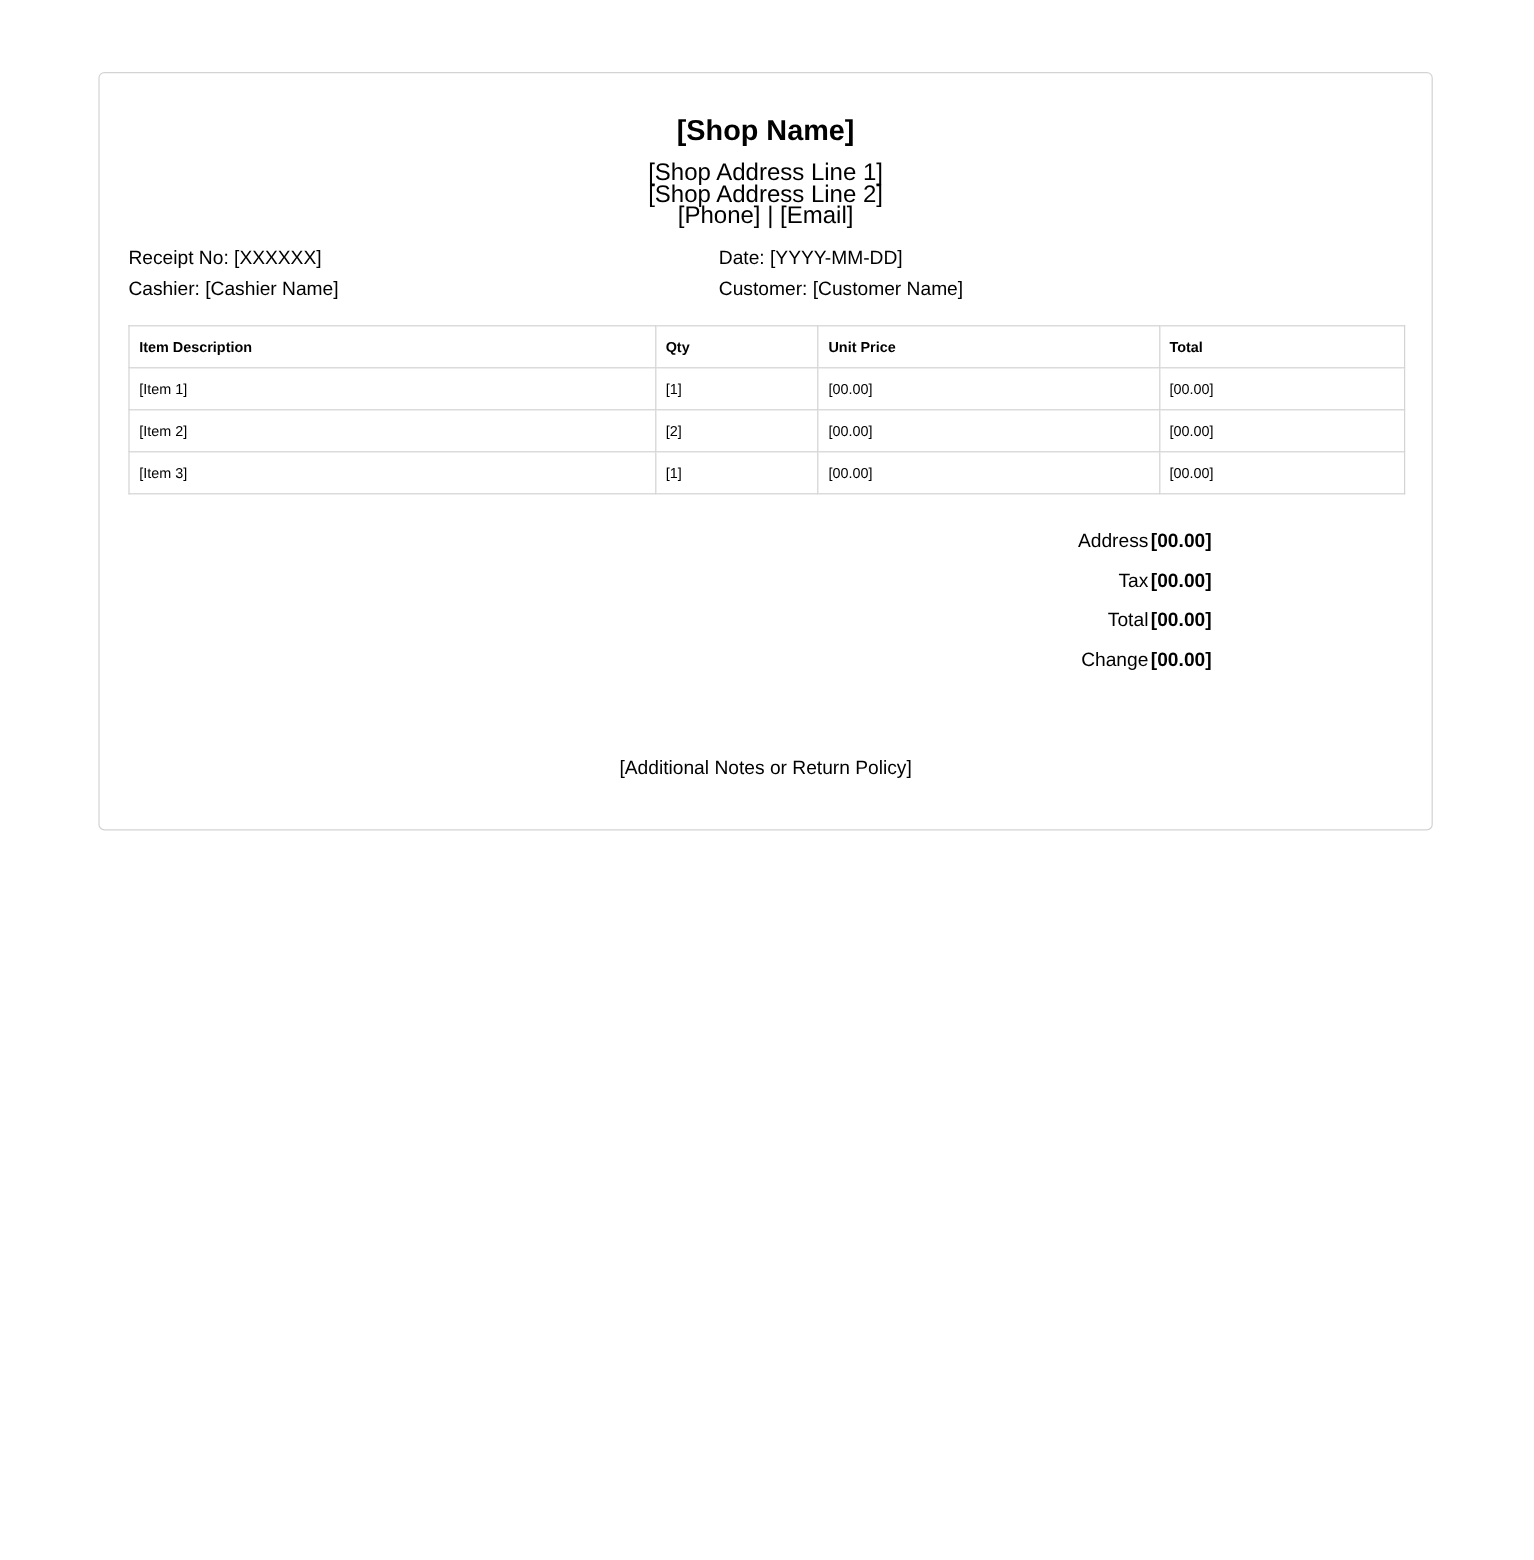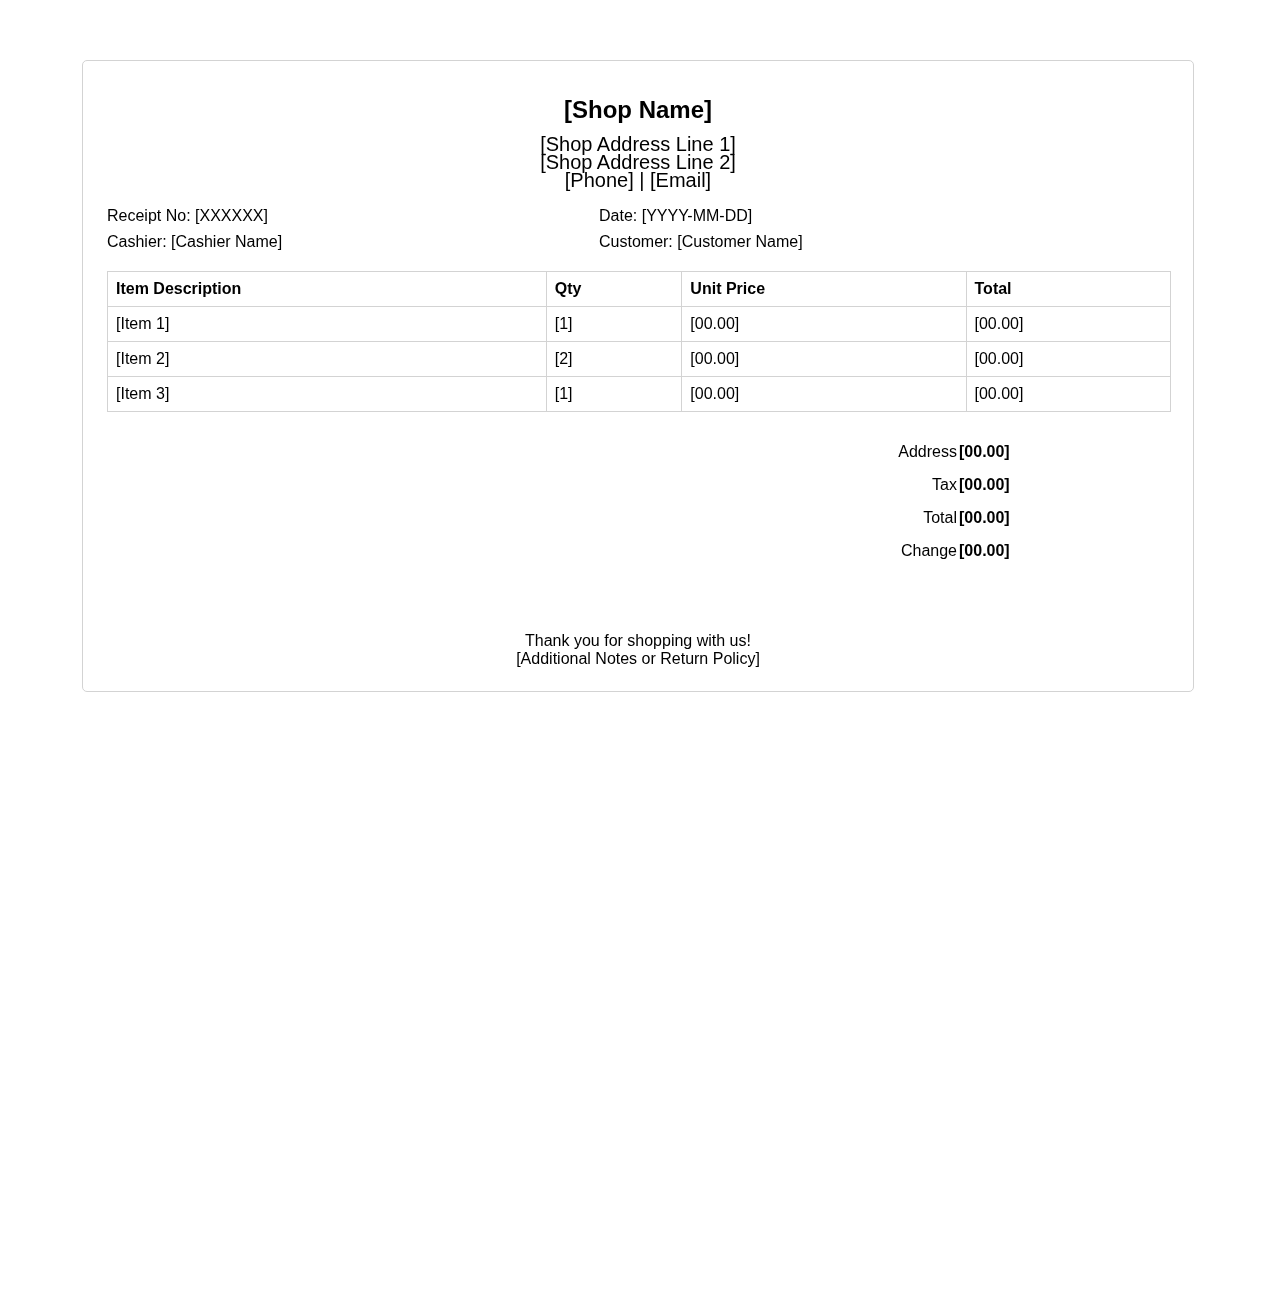--- a/index.html
+++ b/index.html
@@ -13,21 +13,21 @@
   .hline { font-size: 20px; line-height: 18px; }
   .meta { position: absolute; left: 24px; top: 144px; width: 1064px; }
   .meta-row { position: relative; height: 26px; line-height: 22px; }
   .meta-left { position: absolute; left: 0; text-align: center; }
   .meta-right { position: absolute; left: 492px; text-align: center; }
   table.items {
     position: absolute; left: 24px; top: 210px; width: 1064px;
     border-collapse: collapse;
   }
   table.items th, table.items td {
-    border: 1px solid #d3d3d3; padding: 0 8px; height: 34px; text-align: left; font-size: 16px;
+    border: 1px solid #d3d3d3; padding: 0 8px; height: 34px; text-align: left; font-size: 12px;
   }
   table.items th { font-weight: bold; }
   .c1 { width: 423px; } .c2 { width: 119px; } .c3 { width: 268px; } .c4 { width: 188px; }
   .summary { position: absolute; left: 0; top: 376px; width: 100%; }
   .srow { position: relative; height: 33px; line-height: 30px; }
   .slabel { position: absolute; right: 236px; text-align: right; white-space: nowrap; }
   .svalue { position: absolute; left: 876px; font-weight: bold; white-space: nowrap; }
   .footer { position: absolute; left: 0; right: 0; top: 571px; text-align: center; line-height: 18px; }
 </style>
 </head>
@@ -96,16 +96,15 @@
       <span class="slabel">Total</span>
       <span class="svalue">[00.00]</span>
     </div>
     <div class="srow">
       <span class="slabel">Change</span>
       <span class="svalue">[00.00]</span>
     </div>
   </div>
 
   <div class="footer">
-    <div>Thank you for shopping with us!</div>
     <div>[Additional Notes or Return Policy]</div>
   </div>
 </div>
 
 </body></html>

